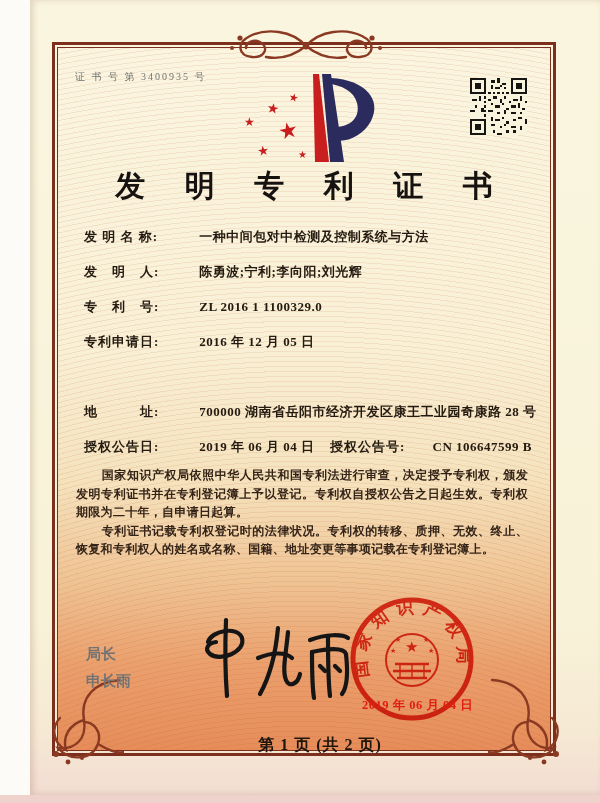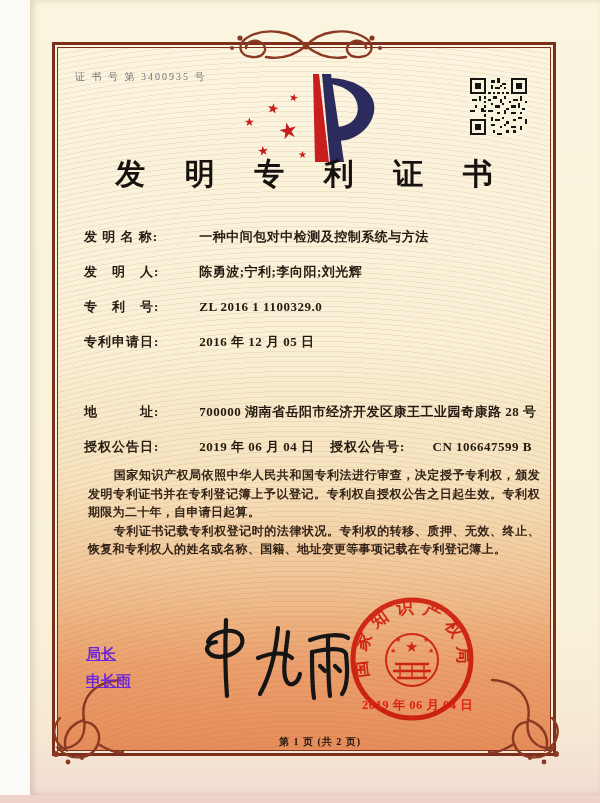--- a/index.html
+++ b/index.html
@@ -18,41 +18,41 @@
 
   .frame{position:absolute;left:52px;top:42px;width:504px;height:714px;
     border:3px solid var(--frame);}
   .frame-inner{position:absolute;inset:2px;border:1px solid var(--frame);
     background:
       repeating-radial-gradient(circle at 50% 185%, rgba(178,72,22,.10) 0 1px, rgba(0,0,0,0) 1px 5px),
       linear-gradient(180deg,#fbf5e0 0%,#f9f0d6 42%,#f5e2bd 62%,#efc394 76%,#ea9f6c 88%,#e68d5a 100%);}
 
   .cert-no{position:absolute;left:75px;top:70px;font-size:10px;font-weight:normal;
     letter-spacing:2px;color:#737373;}
-  .title{position:absolute;left:52px;top:154px;width:504px;text-align:center;
+  .title{position:absolute;left:52px;top:166px;width:504px;text-align:center;
     font-size:30px;font-weight:bold;letter-spacing:16px;text-indent:16px;color:#161210;}
 
   .row{position:absolute;left:84px;width:452px;font-size:13px;font-weight:bold;color:#241a10;white-space:nowrap;}
   .flabel{display:inline-block;min-width:88px;letter-spacing:1px;}
   .fvalue{margin-left:24px;letter-spacing:.5px;}
   .pair2{position:absolute;left:246px;top:0;}
 
-  .body-text{position:absolute;left:76px;top:466px;width:452px;color:#342317;margin-left:12px;}
+  .body-text{position:absolute;left:76px;top:466px;width:452px;color:#342317;}
   .body-text p{font-size:12px;font-weight:600;line-height:18.5px;text-align:justify;
     text-indent:2.15em;letter-spacing:.3px;}
 
   .director{position:absolute;left:86px;top:641px;font-size:15px;font-weight:bold;
-    color:#6d28d9;line-height:27px;text-decoration:underline;}
+    color:#737373;line-height:27px;}
   .signature{position:absolute;left:192px;top:610px;width:160px;height:92px;}
   .seal{position:absolute;left:347px;top:594px;width:130px;height:130px;
     opacity:.93;mix-blend-mode:multiply;}
   .seal-date{position:absolute;left:362px;top:697px;width:130px;font-size:12.5px;
     font-weight:bold;color:#e01f12;letter-spacing:.5px;}
   .page-info{position:absolute;left:52px;top:735px;width:536px;text-align:center;
-    font-size:10px;font-weight:bold;color:#20150d;letter-spacing:1px;}
+    font-size:16px;font-weight:bold;color:#20150d;letter-spacing:1px;}
   .back-note{position:absolute;left:30px;top:770px;width:570px;text-align:center;
     font-size:11.5px;font-weight:bold;color:#3a2415;letter-spacing:3px;}
 
   .logo{position:absolute;left:228px;top:70px;width:165px;height:95px;}
   .qr{position:absolute;left:470px;top:78px;width:57px;height:57px;}
   .orn-top{position:absolute;left:196px;top:24px;width:220px;height:40px;}
   .orn-bl{position:absolute;left:34px;top:670px;width:90px;height:100px;}
   .orn-br{position:absolute;left:488px;top:670px;width:90px;height:100px;transform:scaleX(-1);}
 
   .c-orn{stroke:#8a3a22;fill:none;stroke-width:2.4;stroke-linecap:round;}

